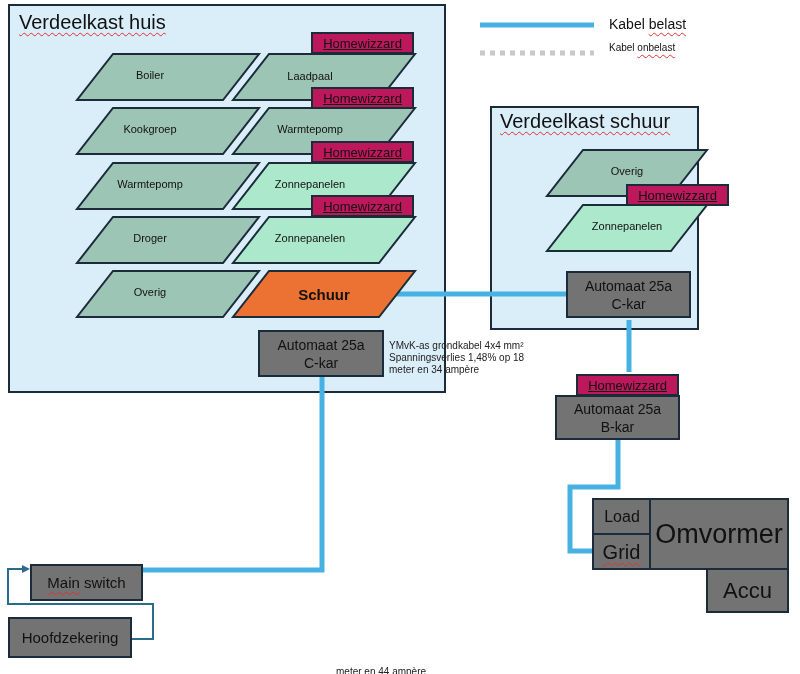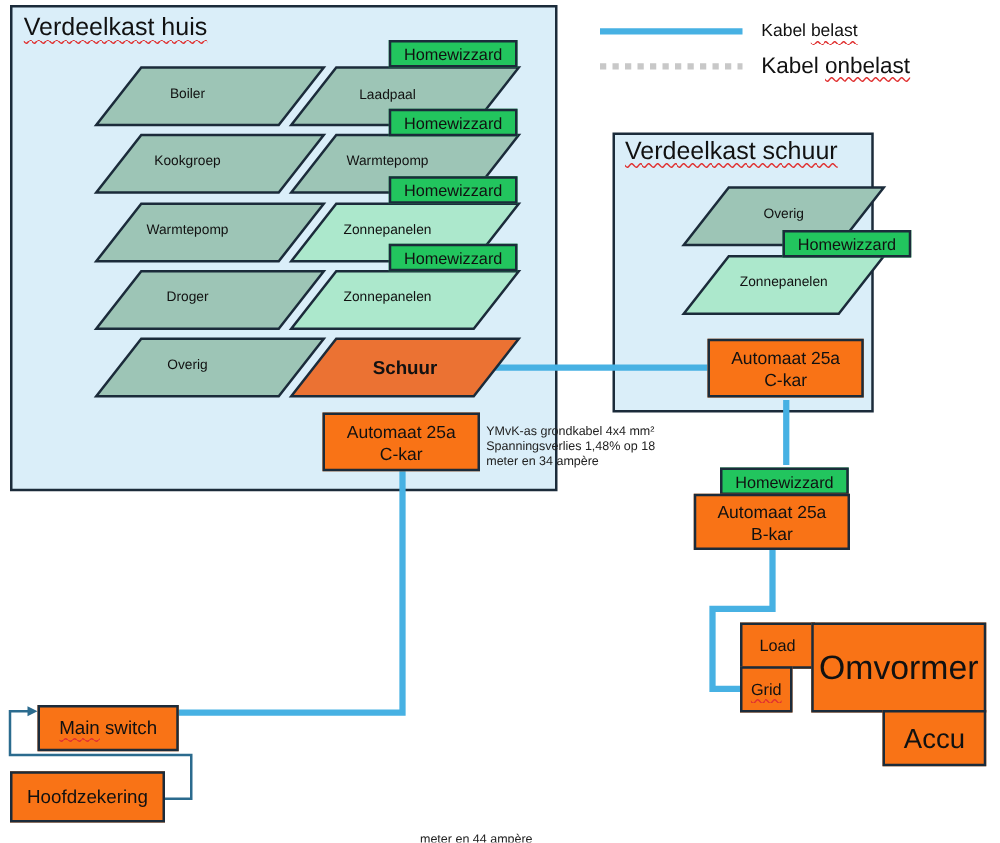--- a/index.html
+++ b/index.html
@@ -1,21 +1,21 @@
 <!DOCTYPE html>
 <html><head>
 <meta charset="utf-8">
 <style>
   html,body{margin:0;padding:0;background:#ffffff;}
   body{width:800px;height:674px;position:relative;overflow:hidden;font-family:"Liberation Sans", sans-serif;color:#111;}
   svg{position:absolute;left:0;top:0;}
   .lbl{font-family:"Liberation Sans", sans-serif;}
   .squig{text-decoration:underline wavy #e03030;text-decoration-thickness:1px;text-underline-offset:3px;}
-  .box{position:absolute;background:#f97316;border:2px solid #1b2b3a;box-sizing:border-box;display:flex;align-items:center;justify-content:center;text-align:center;font-size:14px;line-height:18px;}
-  .hw{position:absolute;background:#22c55e;border:2px solid #1b2b3a;box-sizing:border-box;font-size:13px;display:flex;align-items:center;justify-content:center;}
+  .box{position:absolute;background:#737373;border:2px solid #1b2b3a;box-sizing:border-box;display:flex;align-items:center;justify-content:center;text-align:center;font-size:14px;line-height:18px;}
+  .hw{position:absolute;background:#be185d;border:2px solid #1b2b3a;box-sizing:border-box;font-size:13px;display:flex;align-items:center;justify-content:center;text-decoration:underline;}
   .title{position:absolute;font-size:20px;}
   .note{position:absolute;font-size:10px;line-height:12px;color:#222;}
 </style>
 </head>
 <body>
 
 <svg width="800" height="674">
 
   <rect x="9" y="5" width="436" height="387" fill="#daeef9" stroke="#1b2b3a" stroke-width="2"></rect>
 
@@ -44,21 +44,21 @@
       <polygon points="269,217 415,217 379,263 233,263" fill="#ace8cc" stroke="#1b2b3a" stroke-width="2"></polygon>
       <polygon points="269,271 415,271 379,317 233,317" fill="#eb7233" stroke="#1b2b3a" stroke-width="2"></polygon>
     </g>
   <g id="shed-groups">
       <polygon points="583,150 707,150 671,196 547,196" fill="#9dc5b6" stroke="#1b2b3a" stroke-width="2"></polygon>
       <polygon points="583,205 707,205 671,251 547,251" fill="#ace8cc" stroke="#1b2b3a" stroke-width="2"></polygon>
     </g>
 </svg>
 
 <div class="lbl" style="position:absolute;left:609px;top:16px;font-size:14px;">Kabel <span class="squig">belast</span></div>
-<div class="lbl" style="position:absolute;left:609px;top:42px;font-size:18px;">Kabel <span class="squig">onbelast</span></div>
+<div class="lbl" style="position:absolute;left:609px;top:42px;font-size:10px;">Kabel <span class="squig">onbelast</span></div>
 
 <div class="title squig" style="left:19px;top:11px;">Verdeelkast huis</div>
 <div class="title" style="left:500px;top:110px;"><span class="squig">Verdeelkast schuur</span></div>
 
 <div id="house-labels">
     <div class="lbl" style="position: absolute; left: 70px; width: 160px; text-align: center; top: 69px; font-size: 11px;">Boiler</div>
     <div class="lbl" style="position: absolute; left: 70px; width: 160px; text-align: center; top: 123px; font-size: 11px;">Kookgroep</div>
     <div class="lbl" style="position: absolute; left: 70px; width: 160px; text-align: center; top: 178px; font-size: 11px;">Warmtepomp</div>
     <div class="lbl" style="position: absolute; left: 70px; width: 160px; text-align: center; top: 232px; font-size: 11px;">Droger</div>
     <div class="lbl" style="position: absolute; left: 70px; width: 160px; text-align: center; top: 286px; font-size: 11px;">Overig</div>
@@ -94,22 +94,22 @@
   <div>YMvK-as grondkabel 4x4 mm²</div>
   <div>Spanningsverlies 1,48% op 18</div>
   <div>meter en 34 ampère</div>
 </div>
 
 <div class="hw" style="left:576px;top:374px;width:103px;height:22px;">Homewizzard</div>
 <div class="box" style="left:555px;top:395px;width:125px;height:45px;flex-direction:column;">
   <span>Automaat 25a</span>
   <span>B-kar</span>
 </div>
-<div class="box" style="left:592px;top:498px;width:60px;height:37px;font-size:13px;">Load</div>
-<div class="box" style="left:592px;top:533px;width:42px;height:37px;font-size:13px;">
+<div class="box" style="left:592px;top:498px;width:60px;height:37px;font-size:16px;">Load</div>
+<div class="box" style="left:592px;top:533px;width:59px;height:37px;font-size:20px;">
     <span class="squig">Grid</span>
   </div>
 <div class="box" style="left:649px;top:498px;width:140px;height:72px;font-size:27px;">Omvormer</div>
 <div class="box" style="left:706px;top:568px;width:83px;height:45px;font-size:22px;">Accu</div>
 
 <div class="box" style="left:30px;top:564px;width:113px;height:37px;font-size:15px;">
     <span><span class="squig">Main</span>&nbsp;switch</span>
   </div>
 <div class="box" style="left:8px;top:617px;width:124px;height:41px;font-size:15px;">Hoofdzekering</div>
 

